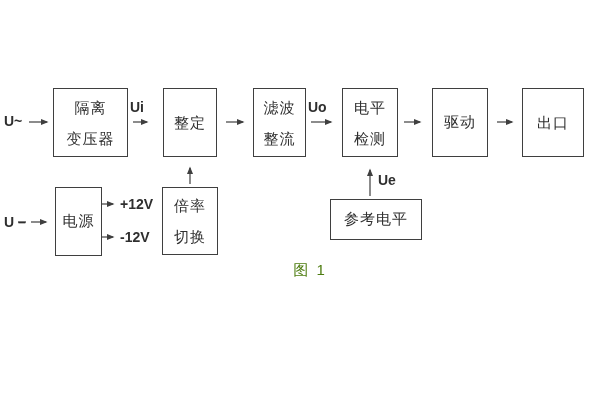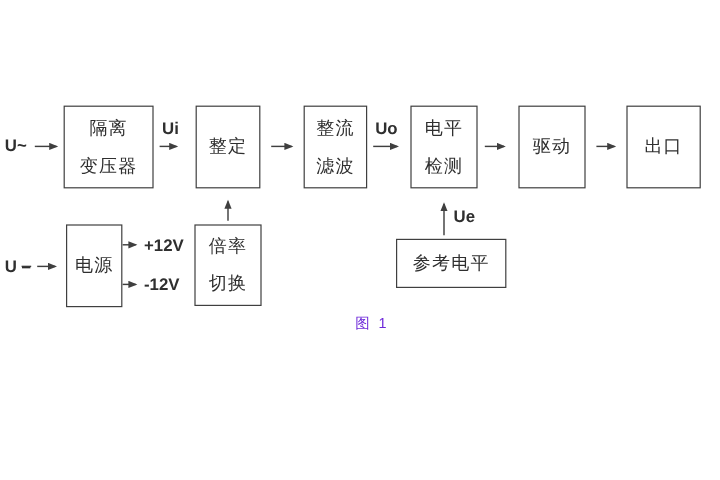--- a/index.html
+++ b/index.html
@@ -9,23 +9,23 @@
   }
   .box{
     position:absolute;box-sizing:border-box;border:1px solid #3f3f3f;background:#fff;
     display:flex;flex-direction:column;align-items:center;justify-content:center;
     font-size:15px;line-height:31px;letter-spacing:1px;color:#2f2f2f;text-align:center;
   }
   .box.single{line-height:normal;}
   .sig{
     position:absolute;font-size:14px;font-weight:600;color:#2f2f2f;white-space:nowrap;
   }
-  .sig.center{text-align:center;}
+  .sig.center{}
   .caption{
-    position:absolute;font-size:12px;color:#6d28d9;letter-spacing:2px;text-align:center;
+    position:absolute;font-size:15px;color:#4d7c0f;letter-spacing:2px;text-align:center;
   }
   svg.wires{position:absolute;left:0;top:0;}
 </style>
 </head>
 <body>
 
 <div id="stage">
 
   <svg class="wires" width="600" height="400" viewBox="0 0 600 400">
     <defs>
@@ -52,22 +52,22 @@
   <div class="box" style="left:53px;top:88px;width:75px;height:69px">
     <span>隔离</span>
     <span>变压器</span>
   </div>
 
   <div class="box" style="left:163px;top:88px;width:54px;height:69px">
     <span>整定</span>
   </div>
 
   <div class="box" style="left:253px;top:88px;width:53px;height:69px">
+    <span>滤波</span>
     <span>整流</span>
-    <span>滤波</span>
   </div>
 
   <div class="box" style="left:342px;top:88px;width:56px;height:69px">
     <span>电平</span>
     <span>检测</span>
   </div>
 
   <div class="box single" style="left:432px;top:88px;width:56px;height:69px">
     <span>驱动</span>
   </div>

